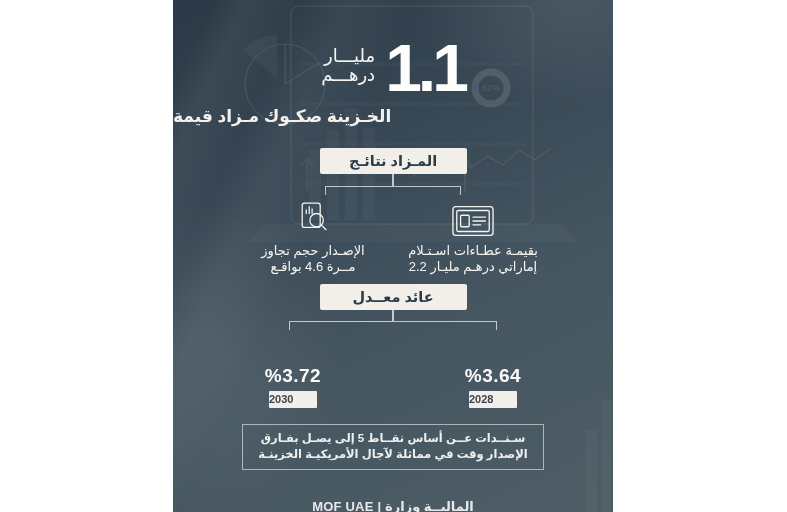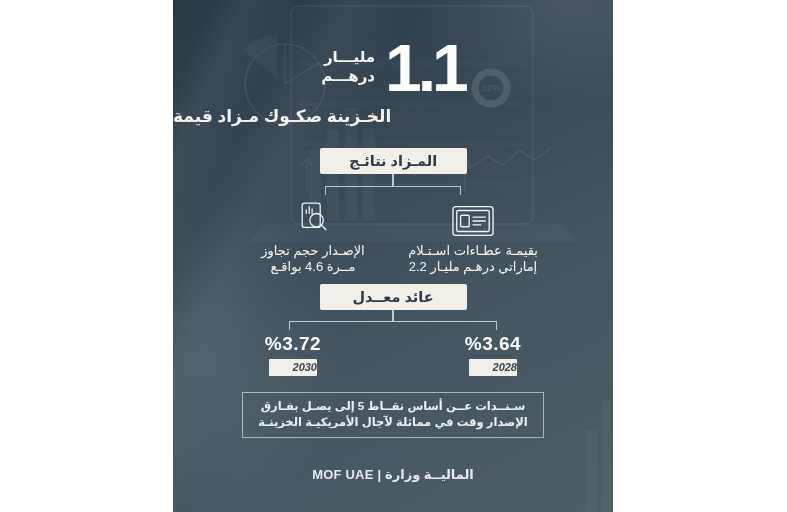--- a/index.html
+++ b/index.html
@@ -16,21 +16,21 @@
       radial-gradient(230px 150px at 90% 0%, rgba(255,255,255,0.10), transparent 70%),
       radial-gradient(180px 230px at 10% 70%, rgba(255,255,255,0.07), transparent 70%),
       linear-gradient(115deg, transparent 6%, rgba(255,255,255,0.05) 11%, transparent 19%, rgba(255,255,255,0.045) 26%, transparent 36%),
       linear-gradient(155deg, #2b3946 0%, #3a4a57 38%, #455661 62%, #4e5d65 100%);
   }
   .bg-art { position:absolute; left:0; top:0; opacity:0.13; }
   .content { position:relative; z-index:1; padding-top:40px; }
 
   .hero { display:flex; justify-content:center; align-items:center; gap:10px; }
   .hero-units { text-align:right; padding-bottom:4px; }
-  .hero-unit { font-size:15px; font-weight:bold; line-height:19px; white-space:nowrap; }
+  .hero-unit { font-size:18px; font-weight:normal; line-height:19px; white-space:nowrap; }
   .hero-number { font-size:66px; font-weight:bold; letter-spacing:-4px; line-height:0.85; color:#fdfdfc; }
 
   .headline { margin-top:10px; font-weight:bold; font-size:17px; line-height:21.5px; color:#f4f1ec; }
   .headline div { white-space:nowrap; }
 
   .panel-title {
     width:147px; height:26px; margin:0 auto; background:#f2efe9; color:#2c3b49;
     font-weight:bold; font-size:14.5px; line-height:26px; text-align:center;
     border-radius:2px; white-space:nowrap;
   }
@@ -46,25 +46,25 @@
   .crossbar-a { width:136px; }
   .crossbar-b { width:208px; }
 
   .results-row { width:310px; margin:2px auto 0; display:flex; justify-content:space-between; }
   .result-col { width:150px; text-align:center; }
   .result-icon { height:40px; display:flex; align-items:flex-end; justify-content:center; }
   .result-text { margin-top:6px; font-size:13px; font-weight:normal; line-height:16.5px; }
   .result-text div { white-space:nowrap; }
 
   .rates-row { width:290px; margin:3px auto 0; display:flex; justify-content:space-between; }
-  .rate-col { width:90px; text-align:center; }
+  .rate-col { width:90px; text-align:center;margin-top:32px; }
   .rate-value { font-size:19px; font-weight:bold; letter-spacing:0.5px; color:#fbfaf8; }
   .year-badge {
     width:48px; height:17px; margin:4px auto 0; background:#f2efe9; color:#35444f;
-    font-size:11px; font-weight:bold; line-height:17px; border-radius:1px; text-align:right;font-style:italic;
+    font-size:11px; font-weight:bold; line-height:17px; border-radius:1px; text-align:left;
   }
 
   .note-box {
     width:302px; margin:16px auto 0; border:1px solid rgba(242,243,240,0.6);
     padding:5px 6px 6px; text-align:center; font-size:11.5px; font-weight:bold;
     line-height:16.5px; color:#eef0ef;
   }
   .note-box div { white-space:nowrap; }
 
   .brand {

